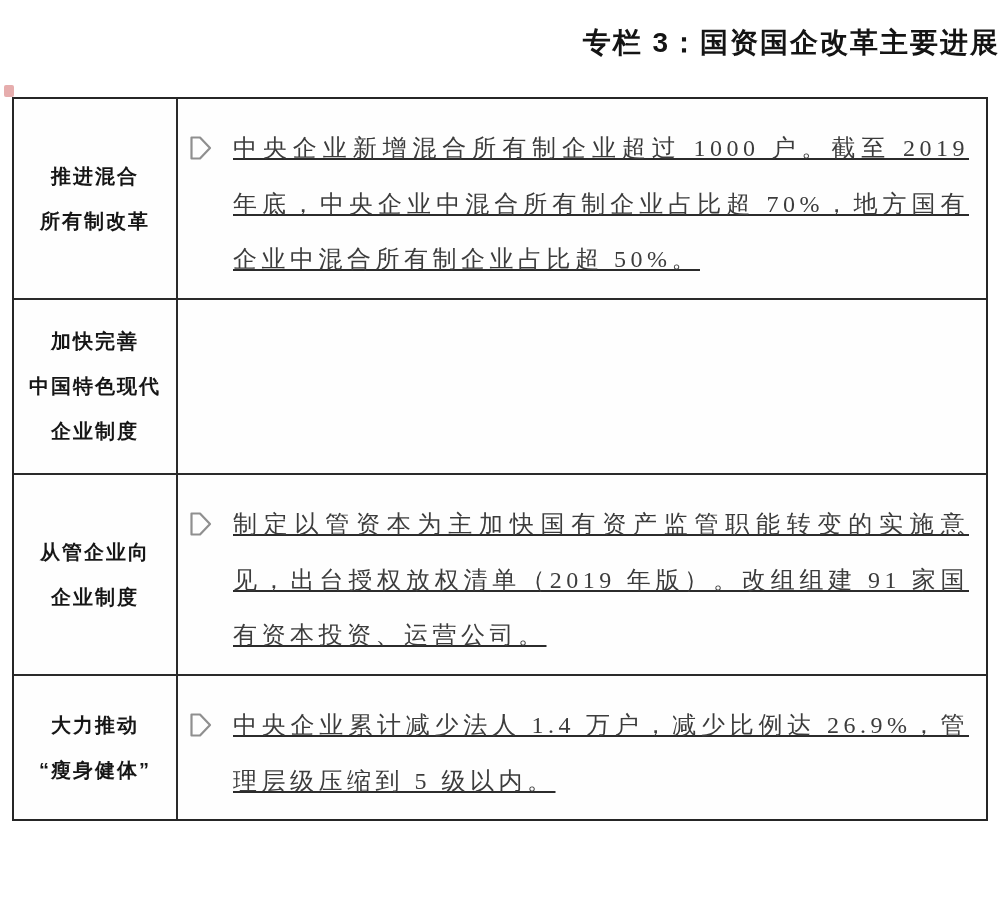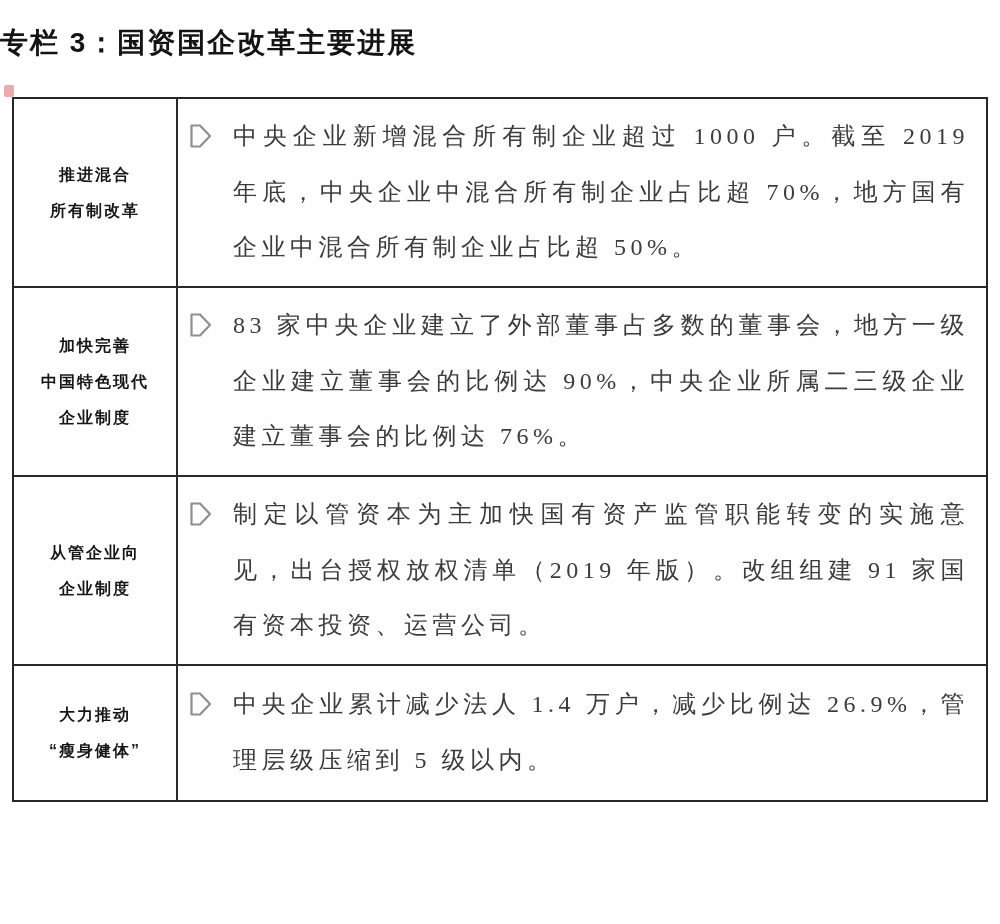--- a/index.html
+++ b/index.html
@@ -10,21 +10,21 @@
   body {
     position: relative;
     width: 1000px;
     height: 924px;
     font-family: "Liberation Serif", "DejaVu Serif", serif;
     color: #2b2b2b;
     overflow: hidden;
   }
   .page-title {
     margin: 24px 0 0 0;
-    text-align: left;
+    text-align: right;
     font-family: "Liberation Sans", "DejaVu Sans", sans-serif;
     font-weight: bold;
     font-size: 28px;
     letter-spacing: 2px;
     color: #141414;
   }
   .red-artifact {
     position: absolute;
     left: 4px;
     top: 85px;
@@ -49,31 +49,32 @@
     border-top: 2px solid #2a2a2a;
   }
   .label-cell {
     border-right: 2px solid #2a2a2a;
     display: flex;
     align-items: center;
     justify-content: center;
     text-align: center;
     font-family: "Liberation Sans", "DejaVu Sans", sans-serif;
     font-weight: bold;
-    font-size: 16px;
+    font-size: 20px;
     line-height: 2.25;
     letter-spacing: 2px;
     color: #161616;
     white-space: pre-line;
     padding: 4px 2px;
   }
   .body-cell {
     display: flex;
     align-items: center;
-    padding: 10px 16px 10px 8px;
+    padding: 22px 16px 10px 8px;
+    text-decoration: underline;
   }
   .body-inner {
     display: flex;
     align-items: flex-start;
   }
   .bullet-icon {
     flex: 0 0 auto;
     margin: 13px 20px 0 2px;
   }
   .bullet-icon svg {
@@ -115,30 +116,20 @@
         </span>
         <div class="body-text">中央企业新增混合所有制企业超过 1000 户。截至 2019 年底，中央企业中混合所有制企业占比超 70%，地方国有企业中混合所有制企业占比超 50%。</div>
       </div>
     </div>
   </div>
 
   <div class="t-row rh-2">
     <div class="label-cell">加快完善
 中国特色现代
 企业制度</div>
-    <div class="body-cell">
-      <div class="body-inner">
-        <span class="bullet-icon">
-          <svg width="25" height="28" viewBox="0 0 25 28">
-              <path d="M3.5 3.5 h8.5 l10 10.5 l-10 10.5 h-8.5 z" fill="none" stroke="#8f8f8f" stroke-width="2.2" stroke-linejoin="round"></path>
-            </svg>
-        </span>
-        <div class="body-text">83 家中央企业建立了外部董事占多数的董事会，地方一级企业建立董事会的比例达 90%，中央企业所属二三级企业建立董事会的比例达 76%。</div>
-      </div>
-    </div>
   </div>
 
   <div class="t-row rh-3">
     <div class="label-cell">从管企业向
 企业制度</div>
     <div class="body-cell">
       <div class="body-inner">
         <span class="bullet-icon">
           <svg width="25" height="28" viewBox="0 0 25 28">
               <path d="M3.5 3.5 h8.5 l10 10.5 l-10 10.5 h-8.5 z" fill="none" stroke="#8f8f8f" stroke-width="2.2" stroke-linejoin="round"></path>

